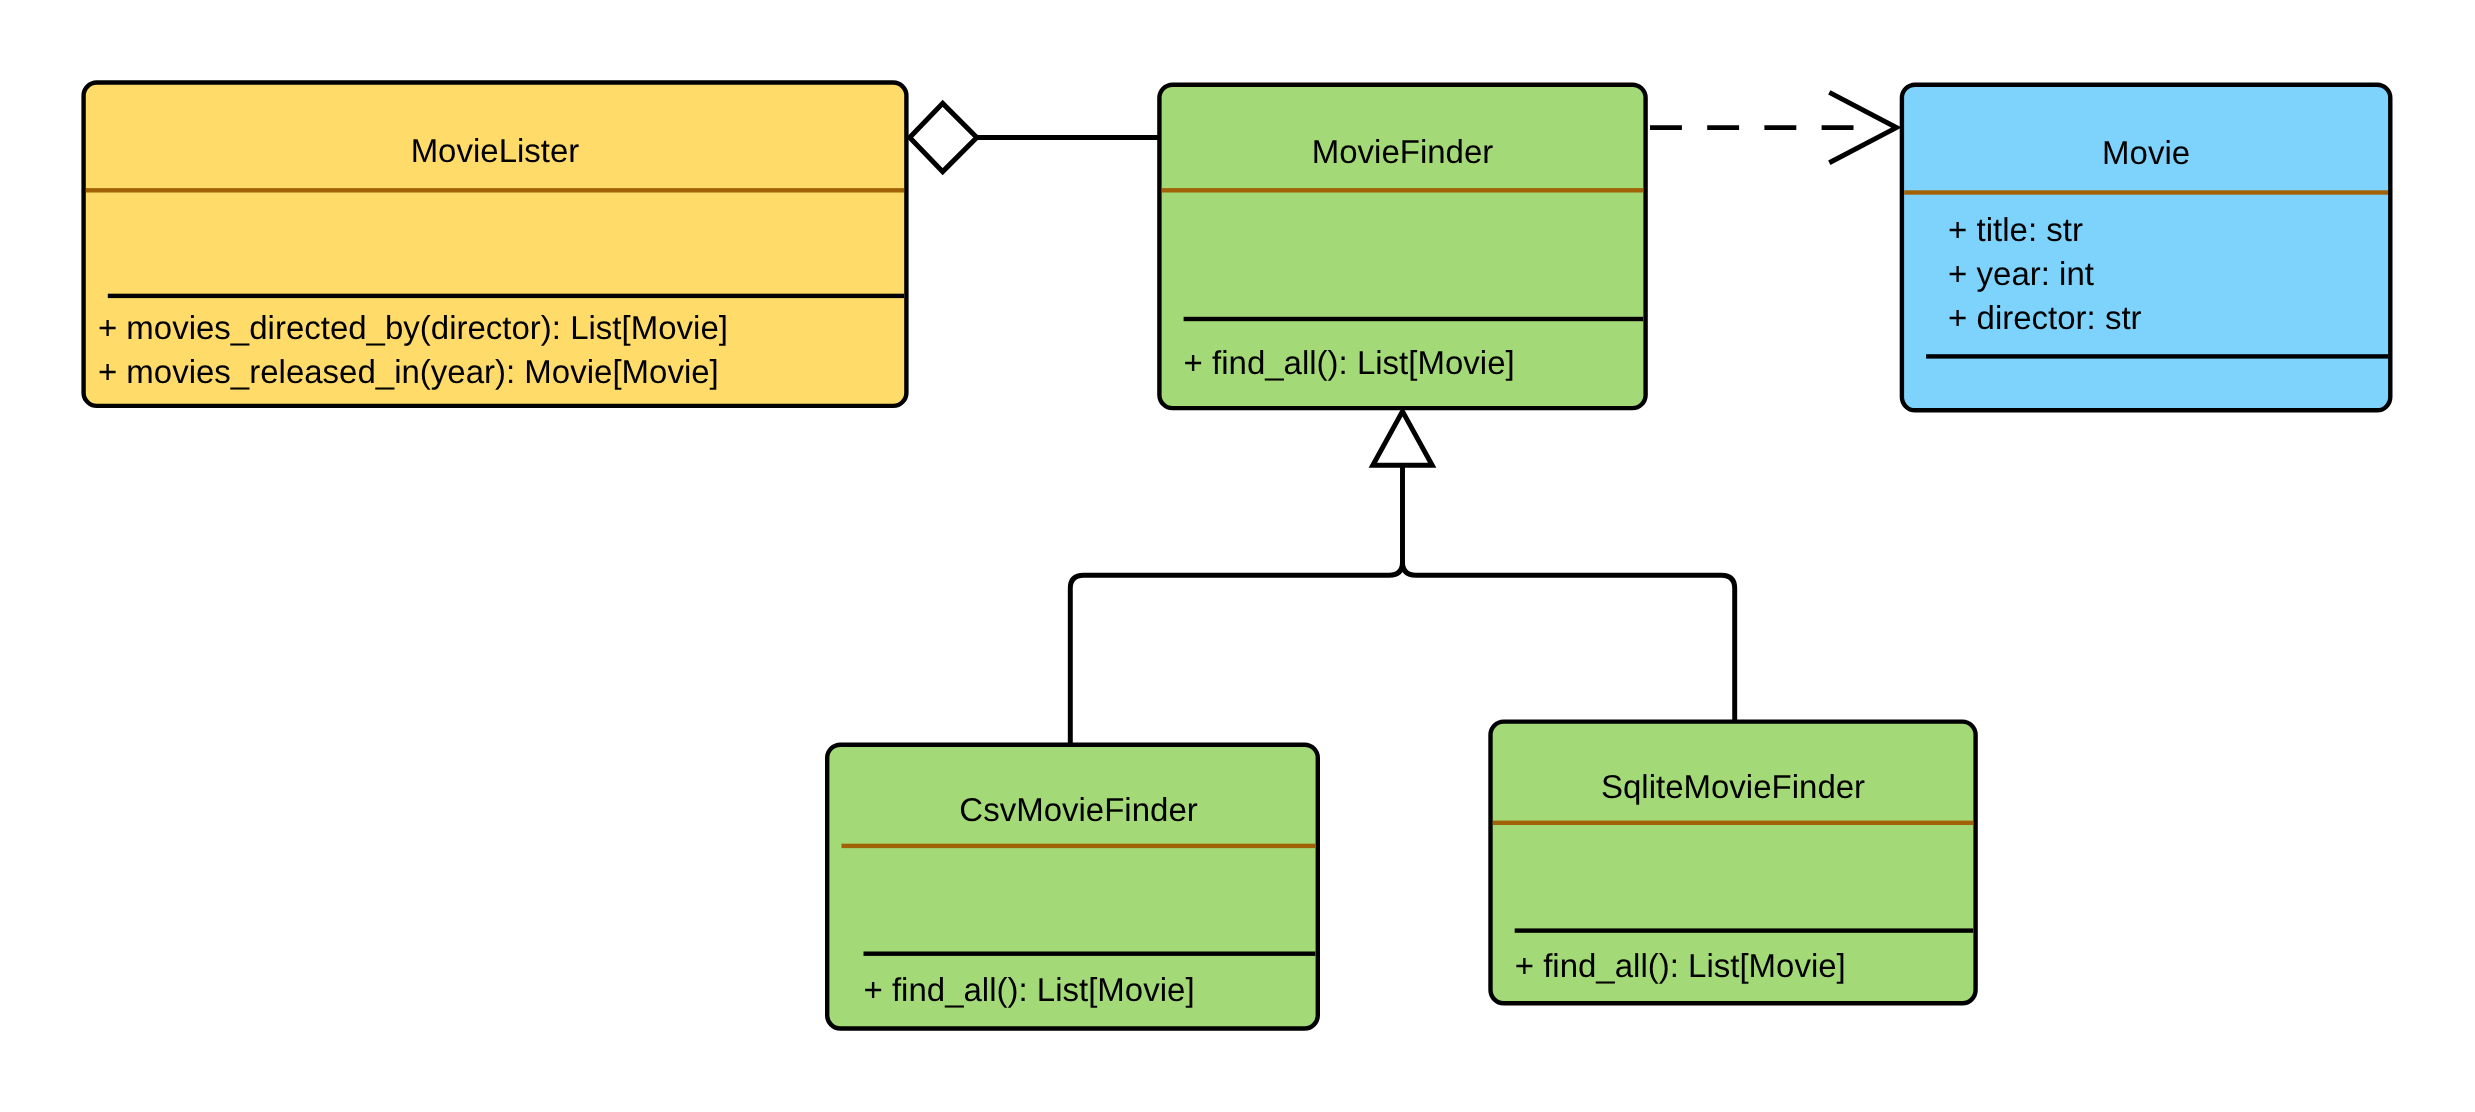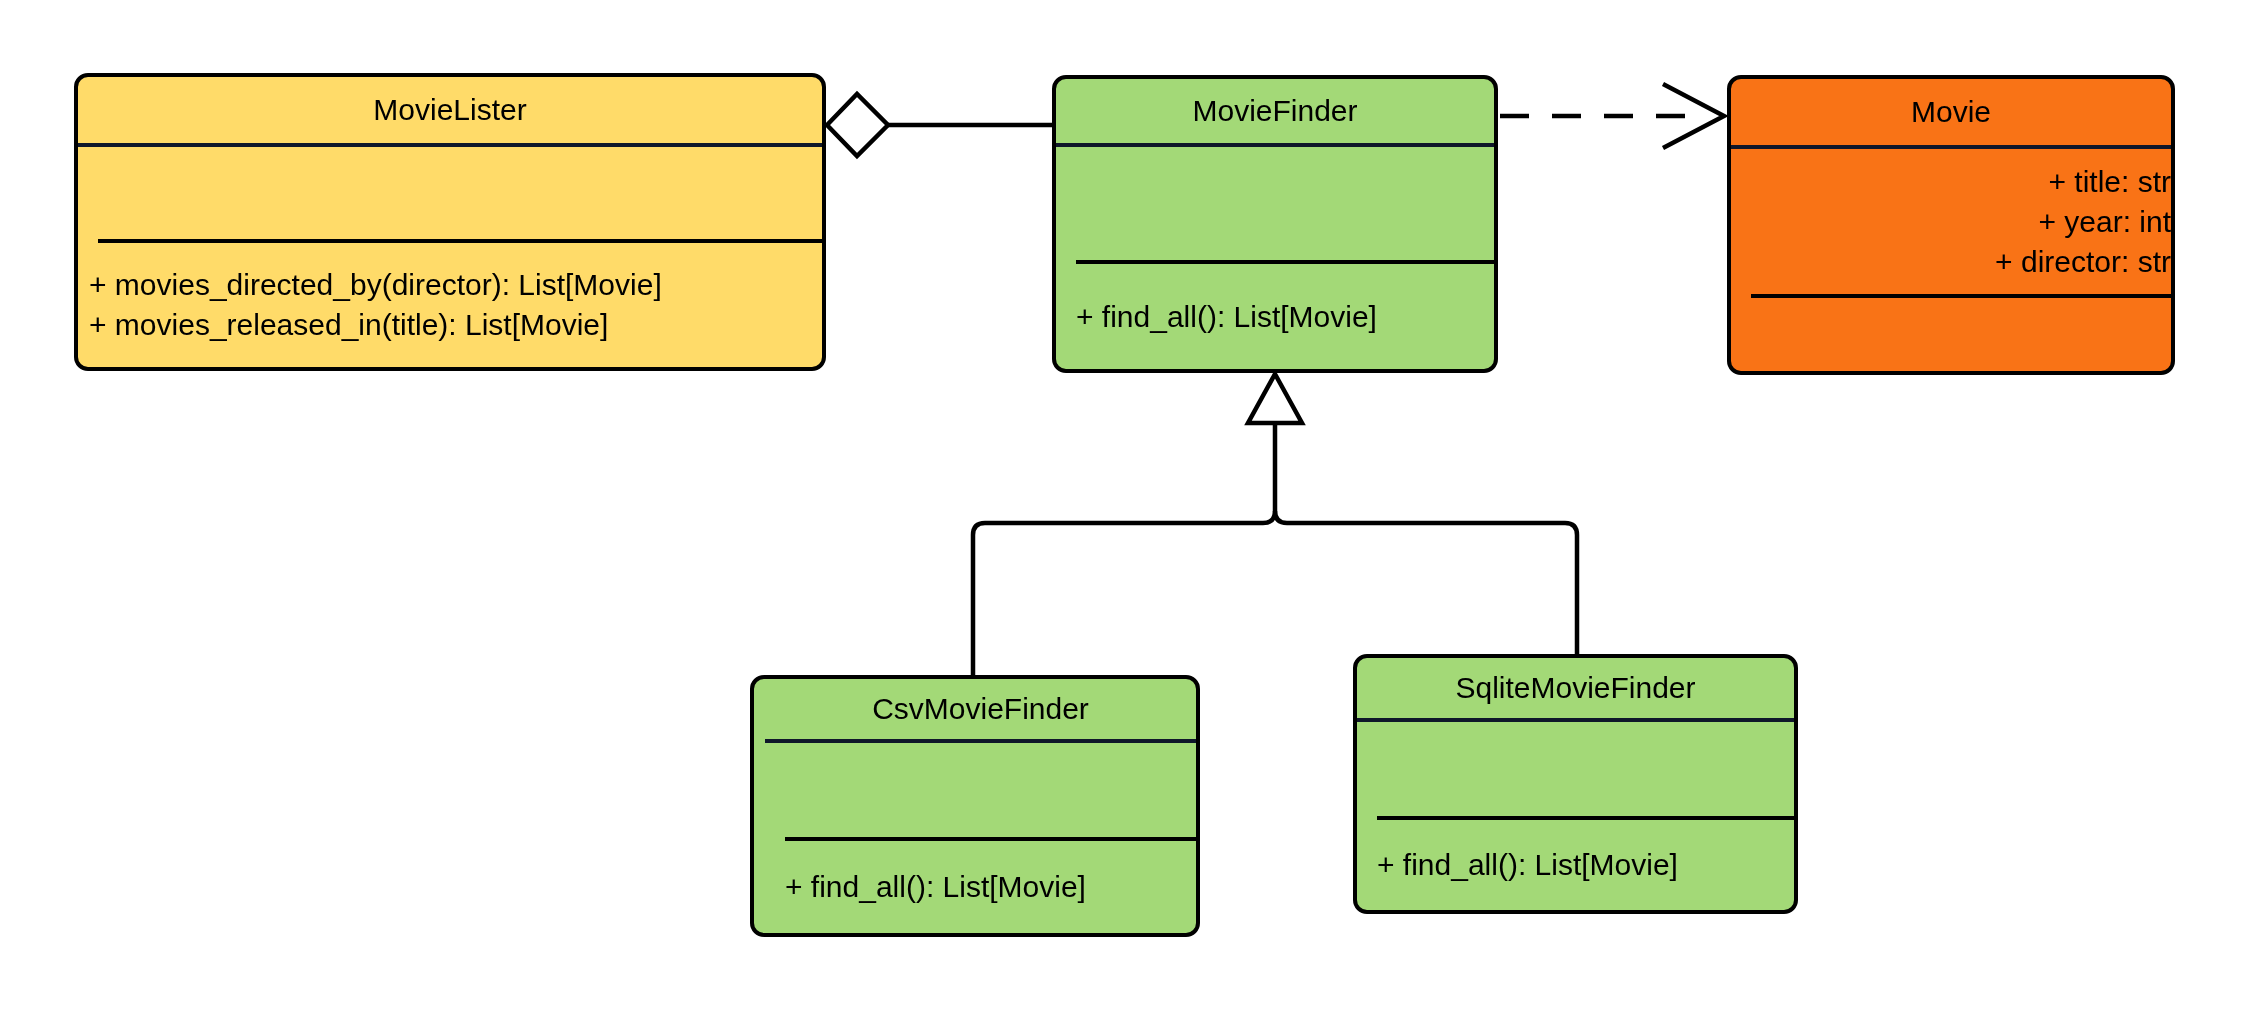--- a/index.html
+++ b/index.html
@@ -27,31 +27,32 @@
     position: absolute;
     box-sizing: border-box;
     border: 4px solid #000000;
     border-radius: 14px;
     display: flex;
     flex-direction: column;
     overflow: hidden;
   }
   .class-box.yellow { background: #FFDB69; }
   .class-box.green  { background: #A3D977; }
-  .class-box.blue   { background: #f97316; text-align: right; }
+  .class-box.blue   { background: #7dd3fc; }
   .compartment {
     box-sizing: border-box;
     flex: 0 0 auto;
   }
   .compartment.title {
     display: flex;
     align-items: center;
     justify-content: center;
     font-size: 30px;
-    border-bottom: 4px solid #0f172a;
+    border-bottom: 4px solid #a16207;
+    margin-top: 28px;
   }
   .compartment.attrs {
     border-bottom: 4px solid #000000;
     display: flex;
     flex-direction: column;
     justify-content: center;
     margin-left: 20px;
   }
   .compartment.methods {
     flex: 1 1 auto;
@@ -89,21 +90,21 @@
       <path d="M1275,511 Q1275,523 1287,523 L1565,523 Q1577,523 1577,535 L1577,677" fill="none" stroke="#000000" stroke-width="4.5"></path>
       <polygon points="1275,374 1302,423 1248,423" fill="#ffffff" stroke="#000000" stroke-width="4.5"></polygon>
     </g>
   </svg>
 
   <div class="class-box yellow tight" style="left:74px; top:73px; width:752px; height:298px;">
     <div class="compartment title" style="height:70px">MovieLister</div>
     <div class="compartment attrs" style="height:96px"></div>
     <div class="compartment methods">
       <div class="member">+ movies_directed_by(director): List[Movie]</div>
-      <div class="member">+ movies_released_in(title): List[Movie]</div>
+      <div class="member">+ movies_released_in(year): Movie[Movie]</div>
     </div>
   </div>
 
   <div class="class-box green" style="left:1052px; top:75px; width:446px; height:298px;">
     <div class="compartment title" style="height:68px">MovieFinder</div>
     <div class="compartment attrs" style="height:117px"></div>
     <div class="compartment methods">
       <div class="member">+ find_all(): List[Movie]</div>
     </div>
   </div>

